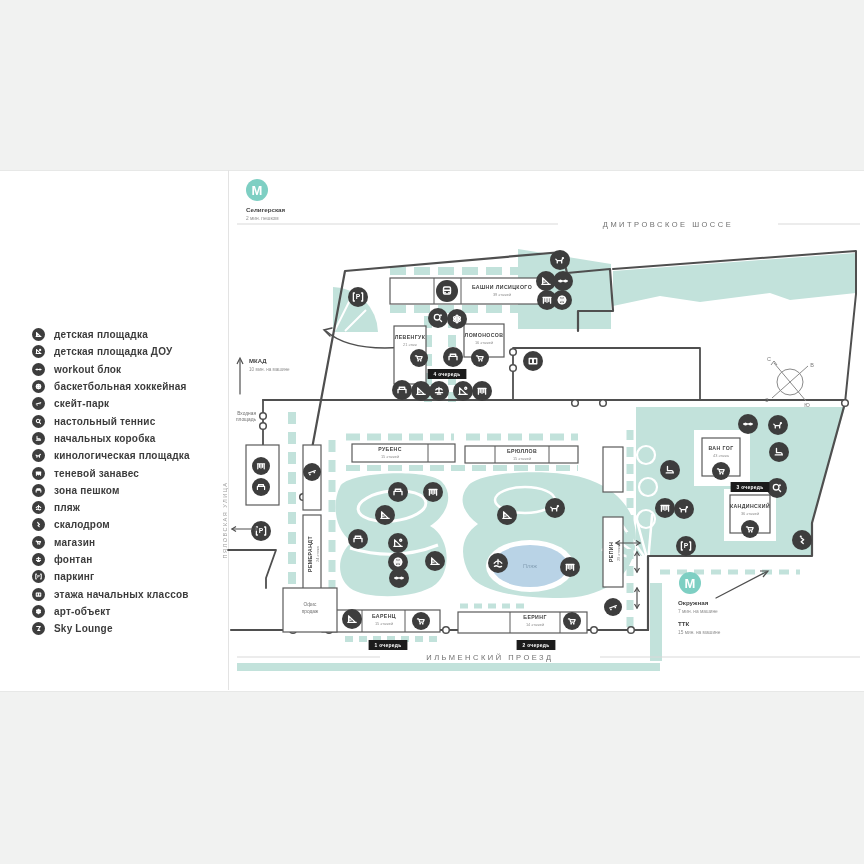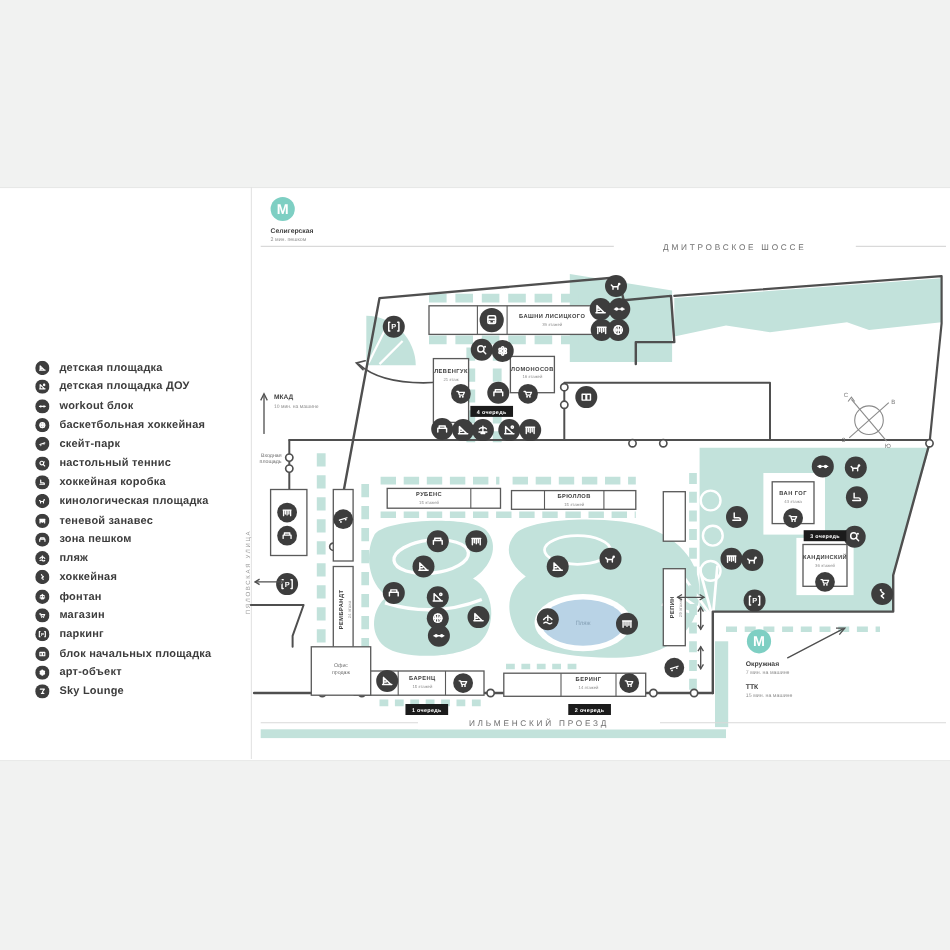--- a/index.html
+++ b/index.html
@@ -96,21 +96,21 @@
       </svg>
       <span class="legend-label">настольный теннис</span>
     </div>
     <div class="legend-row">
       <svg width="13" height="13" viewBox="-6.5 -6.5 13 13">
         <circle cx="0" cy="0" r="6.5" fill="#3d3d3d"></circle>
         <g transform="scale(0.62)" stroke="#fff" stroke-width="1.7" fill="none" stroke-linecap="round" stroke-linejoin="round">
           <path d="M-2.4,-3.4 V0.6 H1.4 Q2.8,0.6 3,2 M-3.6,2.8 H3.2"></path>
         </g>
       </svg>
-      <span class="legend-label">хоккейная коробка</span>
+      <span class="legend-label">начальных коробка</span>
     </div>
     <div class="legend-row">
       <svg width="13" height="13" viewBox="-6.5 -6.5 13 13">
         <circle cx="0" cy="0" r="6.5" fill="#3d3d3d"></circle>
         <g transform="scale(0.62)" stroke="#fff" stroke-width="1.7" fill="none" stroke-linecap="round" stroke-linejoin="round">
           <path d="M-2.6,0.6 H1.6 M-2.6,0.6 V2.8 M1.6,0.6 V2.8 M-2.6,0.6 L-4,-0.8 M1.6,0.6 L2.4,-1.4"></path>
           <circle cx="2.8" cy="-1.8" r="1.1" fill="#fff" stroke="none"></circle>
         </g>
       </svg>
       <span class="legend-label">кинологическая площадка</span>
@@ -143,60 +143,60 @@
       <span class="legend-label">пляж</span>
     </div>
     <div class="legend-row">
       <svg width="13" height="13" viewBox="-6.5 -6.5 13 13">
         <circle cx="0" cy="0" r="6.5" fill="#3d3d3d"></circle>
         <g transform="scale(0.62)" stroke="#fff" stroke-width="1.7" fill="none" stroke-linecap="round" stroke-linejoin="round">
           <path d="M-0.6,-2 L1.6,-0.2 L-0.8,1.6 L1.2,3.4"></path>
           <circle cx="-1.2" cy="-3.4" r="1" fill="#fff" stroke="none"></circle>
         </g>
       </svg>
-      <span class="legend-label">хоккейная</span>
-    </div>
-    <div class="legend-row">
-      <svg width="13" height="13" viewBox="-6.5 -6.5 13 13">
-        <circle cx="0" cy="0" r="6.5" fill="#3d3d3d"></circle>
-        <g transform="scale(0.62)" stroke="#fff" stroke-width="1.7" fill="none" stroke-linecap="round" stroke-linejoin="round">
-          <path d="M-3.4,1.6 H3.4 M-1.6,3 H1.6 M0,1.6 V-1.6 M0,-1.6 Q-1.8,-2.8 -3,-1 M0,-1.6 Q1.8,-2.8 3,-1 M0,-3.4 V-2.6"></path>
-        </g>
-      </svg>
-      <span class="legend-label">фонтан</span>
+      <span class="legend-label">скалодром</span>
     </div>
     <div class="legend-row">
       <svg width="13" height="13" viewBox="-6.5 -6.5 13 13">
         <circle cx="0" cy="0" r="6.5" fill="#3d3d3d"></circle>
         <g transform="scale(0.62)" stroke="#fff" stroke-width="1.7" fill="none" stroke-linecap="round" stroke-linejoin="round">
           <path d="M-3.8,-2.2 H-2.4 L-1.4,1.2 H2.2 L3.4,-1.4 H-1.8"></path>
           <circle cx="-0.9" cy="2.8" r="0.9" fill="#fff" stroke="none"></circle>
           <circle cx="1.8" cy="2.8" r="0.9" fill="#fff" stroke="none"></circle>
         </g>
       </svg>
       <span class="legend-label">магазин</span>
     </div>
     <div class="legend-row">
       <svg width="13" height="13" viewBox="-6.5 -6.5 13 13">
         <circle cx="0" cy="0" r="6.5" fill="#3d3d3d"></circle>
         <g transform="scale(0.62)" stroke="#fff" stroke-width="1.7" fill="none" stroke-linecap="round" stroke-linejoin="round">
+          <path d="M-3.4,1.6 H3.4 M-1.6,3 H1.6 M0,1.6 V-1.6 M0,-1.6 Q-1.8,-2.8 -3,-1 M0,-1.6 Q1.8,-2.8 3,-1 M0,-3.4 V-2.6"></path>
+        </g>
+      </svg>
+      <span class="legend-label">фонтан</span>
+    </div>
+    <div class="legend-row">
+      <svg width="13" height="13" viewBox="-6.5 -6.5 13 13">
+        <circle cx="0" cy="0" r="6.5" fill="#3d3d3d"></circle>
+        <g transform="scale(0.62)" stroke="#fff" stroke-width="1.7" fill="none" stroke-linecap="round" stroke-linejoin="round">
           <path d="M-3.4,-3.8 H-4.4 V3.8 H-3.4 M3.4,-3.8 H4.4 V3.8 H3.4"></path>
           <text x="0" y="0" dy="2.3" font-size="6.4" font-weight="bold" fill="#fff" stroke="none" text-anchor="middle">P</text>
         </g>
       </svg>
       <span class="legend-label">паркинг</span>
     </div>
     <div class="legend-row">
       <svg width="13" height="13" viewBox="-6.5 -6.5 13 13">
         <circle cx="0" cy="0" r="6.5" fill="#3d3d3d"></circle>
         <g transform="scale(0.62)" stroke="#fff" stroke-width="1.7" fill="none" stroke-linecap="round" stroke-linejoin="round">
           <path d="M-3.6,-2.4 H-0.3 V2.6 H-3.6 Z M0.3,-2.4 H3.6 V2.6 H0.3 Z"></path>
         </g>
       </svg>
-      <span class="legend-label">блок начальных площадка</span>
+      <span class="legend-label">этажа начальных классов</span>
     </div>
     <div class="legend-row">
       <svg width="13" height="13" viewBox="-6.5 -6.5 13 13">
         <circle cx="0" cy="0" r="6.5" fill="#3d3d3d"></circle>
         <g transform="scale(0.62)" stroke="#fff" stroke-width="1.7" fill="none" stroke-linecap="round" stroke-linejoin="round">
           <circle cx="0" cy="0" r="1.1"></circle>
           <circle cx="0" cy="-2.7" r="1"></circle>
           <circle cx="2.3" cy="-1.3" r="1"></circle>
           <circle cx="2.3" cy="1.3" r="1"></circle>
           <circle cx="0" cy="2.7" r="1"></circle>

